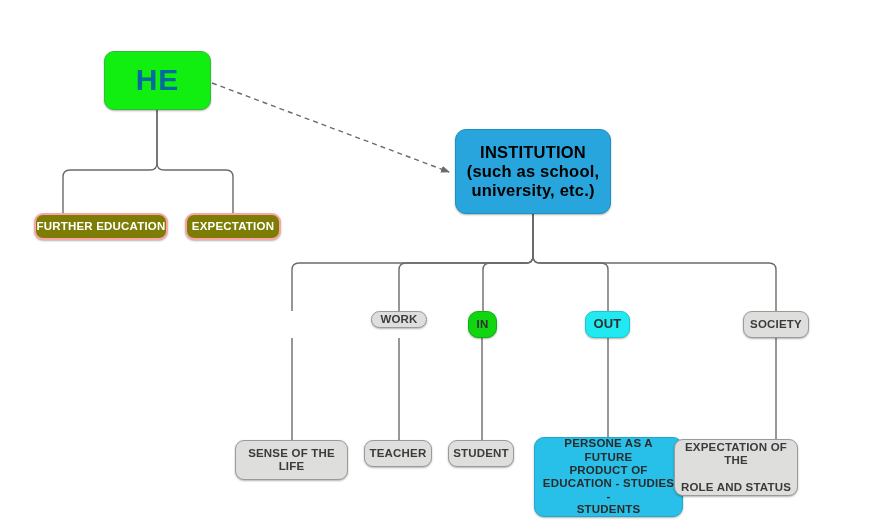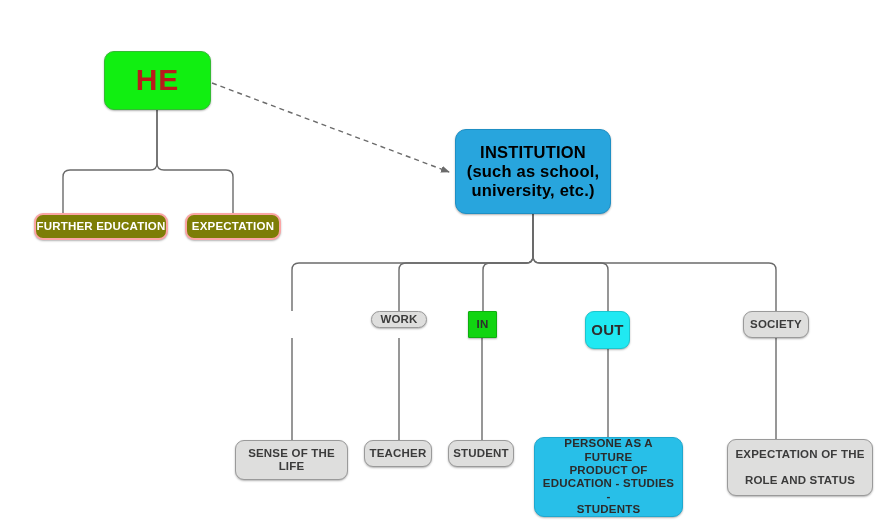--- a/index.html
+++ b/index.html
@@ -39,21 +39,21 @@
     line-height: 1.15;
     font-weight: bold;
     letter-spacing: 0.2px;
     box-shadow: 0 1px 2px rgba(0,0,0,0.30);
   }
   .node-he {
     left: 104px; top: 51px; width: 107px; height: 59px;
     background: #11ef11;
     border: 1px solid #33bb33;
     border-radius: 10px;
-    color: #b91c1c;
+    color: #0369a1;
     font-size: 30px;
     letter-spacing: 1px;
   }
   .node-institution {
     left: 455px; top: 129px; width: 156px; height: 85px;
     background: #28a5dd;
     border: 1px solid #1e8fc4;
     border-radius: 11px;
     color: #000000;
     font-size: 16.5px;
@@ -78,37 +78,37 @@
     font-size: 11.5px;
   }
   .node-passion { left: 256px; top: 311px; width: 72px; height: 27px; }
   .node-work    { left: 371px; top: 311px; width: 56px; height: 17px; }
   .node-society { left: 743px; top: 311px; width: 66px; height: 27px; }
 
   .node-in {
     left: 468px; top: 311px; width: 29px; height: 27px;
     background: #11d511;
     border: 1px solid #0fae0f;
-    border-radius: 1px;
+    border-radius: 10px;
     color: #2e2e2e;
     font-size: 11.5px;
   }
   .node-out {
-    left: 585px; top: 311px; width: 45px; height: 38px;
+    left: 585px; top: 311px; width: 45px; height: 27px;
     background: #20e9f2;
     border: 1px solid #1cc6ce;
     border-radius: 9px;
     color: #2e2e2e;
-    font-size: 15px;
+    font-size: 13px;
   }
 
   .node-sense-of-life    { left: 235px; top: 440px; width: 113px; height: 40px; }
   .node-teacher          { left: 364px; top: 440px; width: 68px; height: 27px; }
   .node-student          { left: 448px; top: 440px; width: 66px; height: 27px; }
-  .node-expectation      { left: 727px; top: 439px; width: 146px; height: 57px; font-size: 11.5px; padding: 2px 4px; }
+  .node-expectation      { left: 674px; top: 439px; width: 124px; height: 57px; font-size: 11.5px; padding: 2px 4px; }
 
   .node-persone {
     left: 534px; top: 437px; width: 149px; height: 80px;
     background: #28bfe8;
     border: 1px solid #1ea8cf;
     border-radius: 10px;
     color: #2b2b2b;
     font-size: 11.5px;
     padding: 2px 5px;
   }

